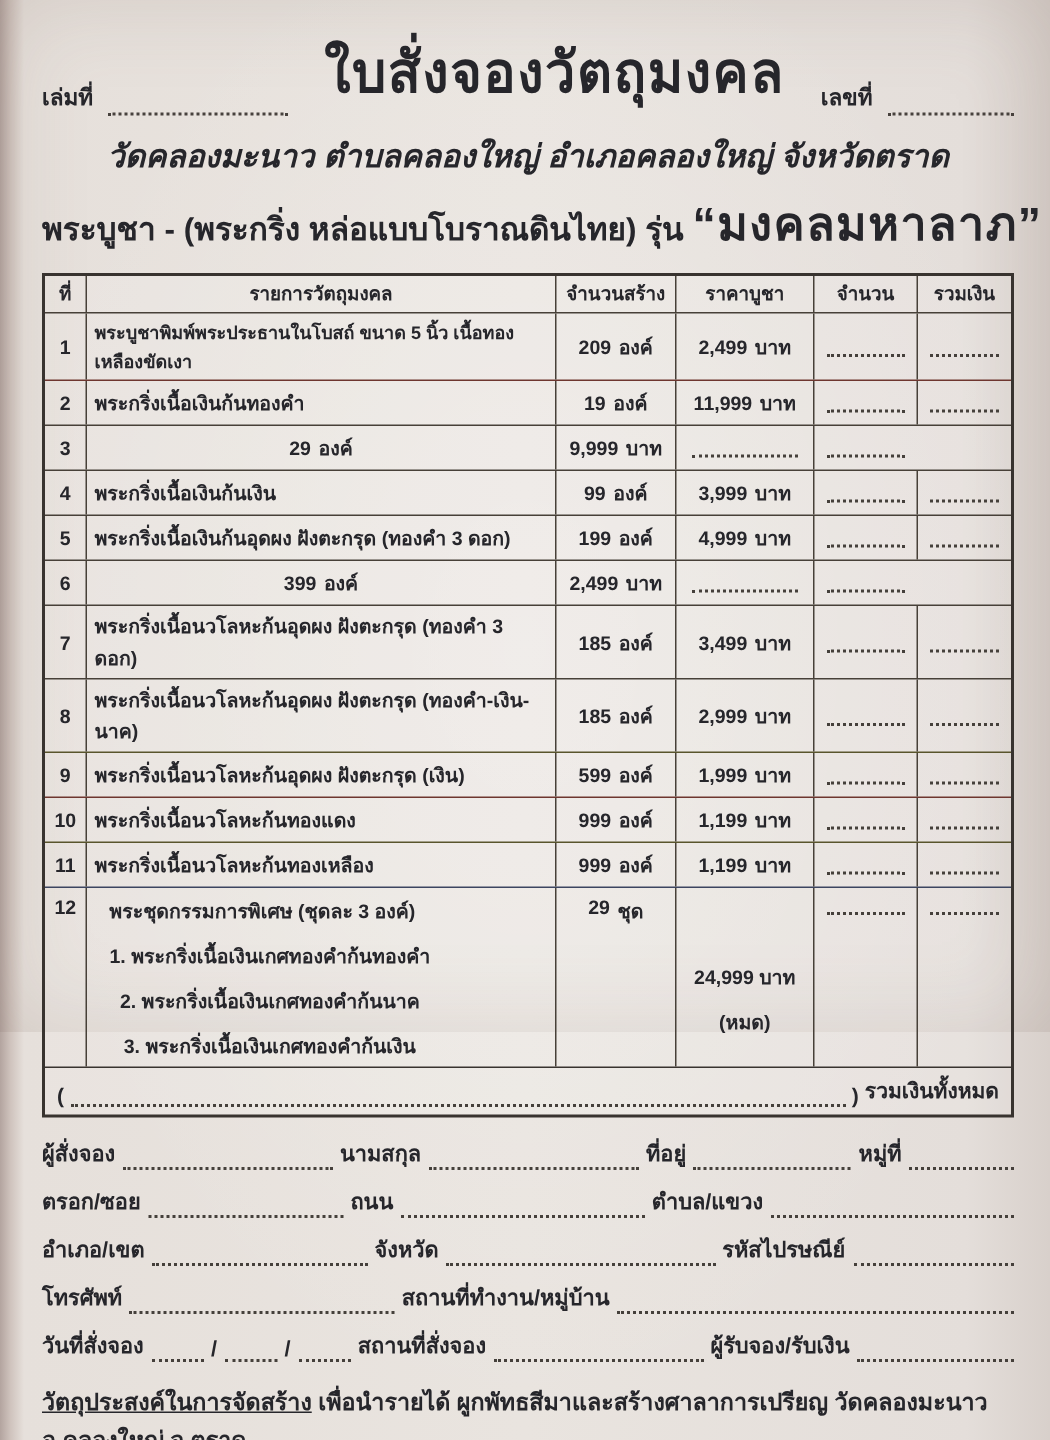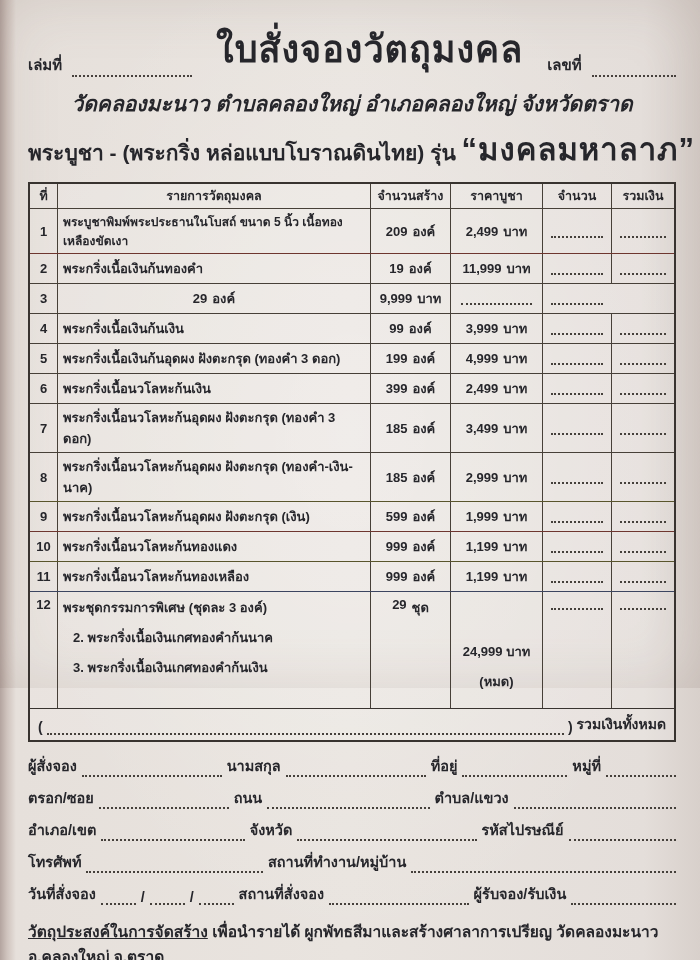--- a/index.html
+++ b/index.html
@@ -33,21 +33,21 @@
   .tr.t-red + .tr, .tr.sep-red{border-top-color:#6e362f;}
   .tr.sep-olive{border-top-color:#59552c;}
   .tr.sep-blue{border-top-color:#3c4560;}
   .td{border-left:1.7px solid #474038;padding:3px 5px;display:flex;align-items:center;font-size:13px;font-weight:700;min-height:23px;}
   .td:first-child{border-left:none;justify-content:center;}
   .c-item{justify-content:flex-start;}
   .c-made,.c-price{justify-content:center;gap:5px;white-space:nowrap;}
   .c-blank{justify-content:center;}
   .th .td{font-size:12.5px;min-height:15px;justify-content:center;padding:2px 3px;}
   .fill-cell{display:inline-block;width:88%;border-bottom:2px dotted #45403b;height:.85em;}
-  .tall .td{align-items:flex-start;padding-top:5px;}
+  .tall .td{align-items:flex-start;padding-top:5px;text-align:center;}
   .item-stack{display:flex;flex-direction:column;gap:9px;}
   .sub{padding-left:10px;font-weight:700;}
   .price-stack{display:flex;flex-direction:column;align-items:center;gap:9px;margin-top:44px;}
   .total-row{display:flex;align-items:flex-end;gap:4px;border-top:1.9px solid #38332f;padding:4px 8px 5px 8px;font-weight:800;font-size:14px;}
   .total-row .grow{flex:1;border-bottom:2px dotted #45403b;height:.85em;}
 
   
   .form{margin-top:12px;font-size:14.5px;font-weight:700;}
   .frow{display:flex;align-items:flex-end;gap:5px;margin:9px 0;white-space:nowrap;}
   .frow .fl{border-bottom:2px dotted #45403b;height:.95em;}
@@ -177,21 +177,20 @@
       <div class="td c-blank">
           <span class="fill-cell"></span>
         </div>
       <div class="td c-blank">
           <span class="fill-cell"></span>
         </div>
     </div>
 
     <div class="tr">
       <div class="td">6</div>
-      <div class="td c-item">พระกริ่งเนื้อนวโลหะก้นเงิน</div>
       <div class="td c-made">
           <span>399</span>
           <span>องค์</span>
         </div>
       <div class="td c-price">
           <span>2,499</span>
           <span>บาท</span>
         </div>
       <div class="td c-blank">
           <span class="fill-cell"></span>
@@ -294,20 +293,21 @@
       <div class="td c-blank">
           <span class="fill-cell"></span>
         </div>
     </div>
 
     <div class="tr tall sep-blue" style="min-height:116px;">
       <div class="td">12</div>
       <div class="td c-item">
         <div class="item-stack">
           <span>พระชุดกรรมการพิเศษ (ชุดละ 3 องค์)</span>
+          <span class="sub">1. พระกริ่งเนื้อเงินเกศทองคำก้นทองคำ</span>
           <span class="sub">2. พระกริ่งเนื้อเงินเกศทองคำก้นนาค</span>
           <span class="sub">3. พระกริ่งเนื้อเงินเกศทองคำก้นเงิน</span>
         </div>
       </div>
       <div class="td c-made">
           <span>29</span>
           <span>ชุด</span>
         </div>
       <div class="td c-price">
         <div class="price-stack">

